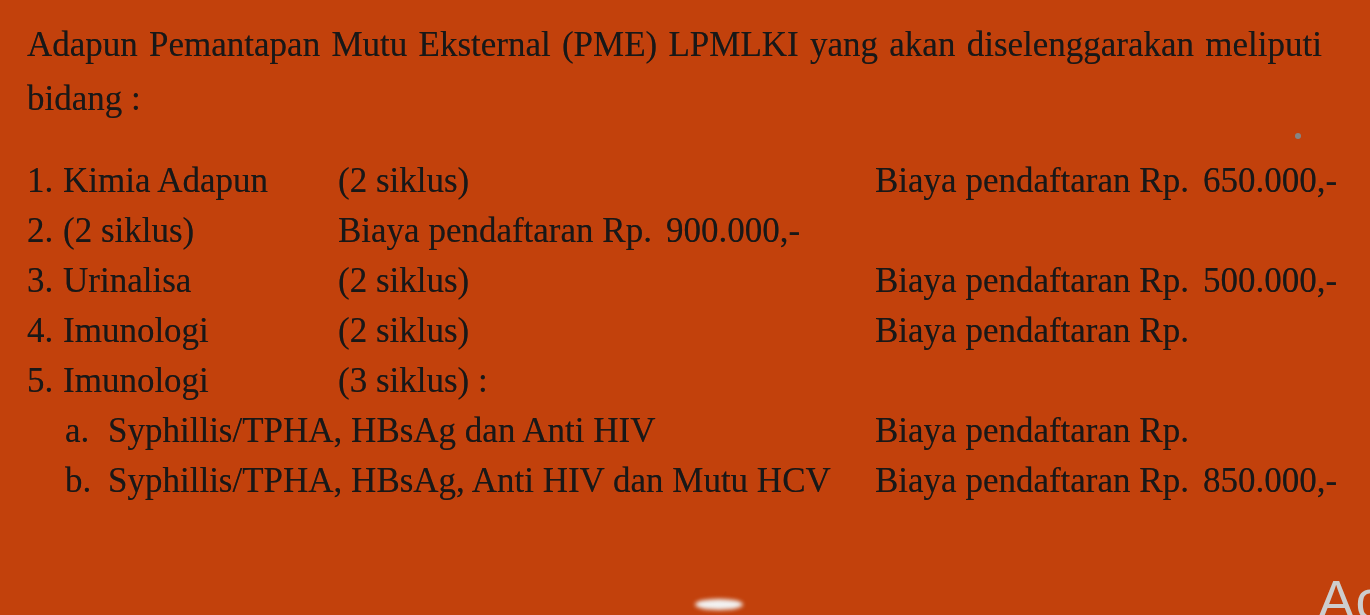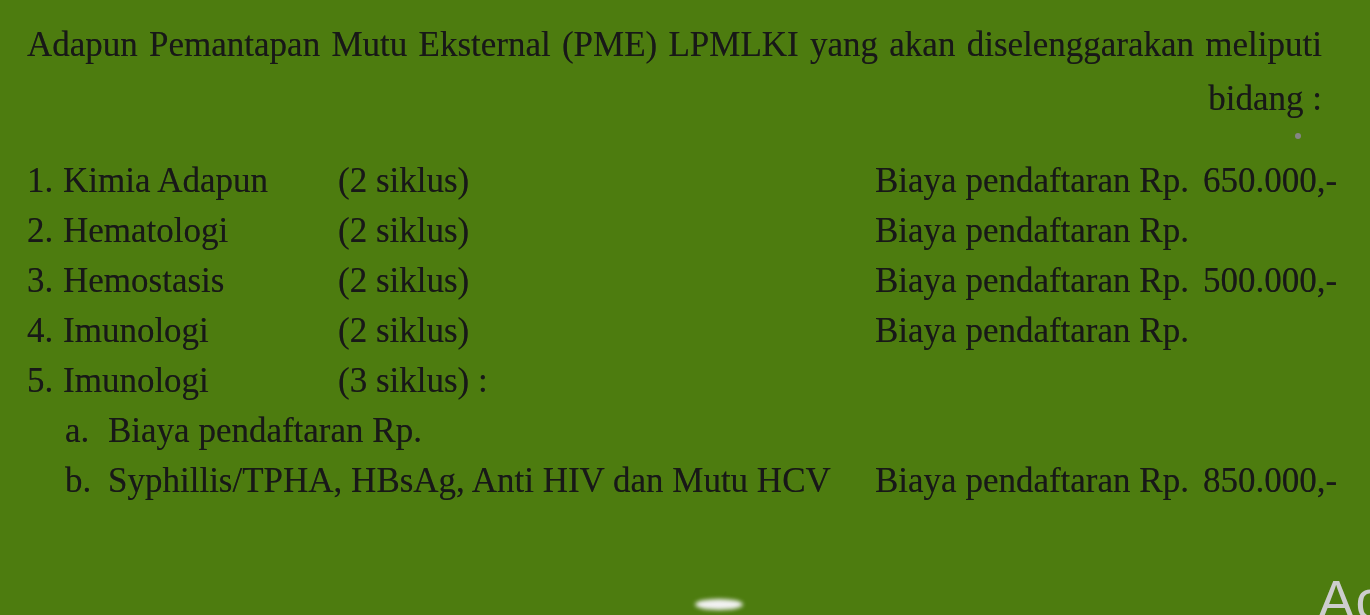--- a/index.html
+++ b/index.html
@@ -1,37 +1,37 @@
 <!DOCTYPE html>
 <html><head>
 <meta charset="utf-8">
 <style>
   html,body{margin:0;padding:0;background:#ffffff;}
   .page{
     position:relative;
     width:1370px;height:615px;
-    background:#4d7c0f;
+    background:#c2410c;
     overflow:hidden;
     font-family:"Liberation Serif","DejaVu Serif",serif;
     color:#181818;
     -webkit-font-smoothing:antialiased;
   }
   .ink{ text-shadow:0 0 .5px rgba(20,20,20,.55); }
 
   
   .intro{
     position:absolute;left:27px;top:18px;width:1295px;
     font-size:35px;line-height:54px;
   }
   .intro-line1{
     text-align:justify;
     text-align-last:justify;
     white-space:normal;
   }
-  .intro-line2{ text-align:right; }
+  .intro-line2{ text-align:left; }
 
   
   .fee-list{
     position:absolute;left:0;top:156px;width:1370px;
     font-size:35px;line-height:50px;
   }
   .row{
     display:grid;
     grid-template-columns:36px 275px 537px auto;
     padding-left:27px;
@@ -80,30 +80,30 @@
       <span>Kimia Adapun</span>
       <span>(2 siklus)</span>
       <span class="fee-cell">
         <span>Biaya pendaftaran Rp.</span>
         <span class="fee-amount">650.000,-</span>
       </span>
     </div>
 
     <div class="row">
       <span>2.</span>
-      <span>Hematologi</span>
       <span>(2 siklus)</span>
       <span class="fee-cell">
         <span>Biaya pendaftaran Rp.</span>
+        <span class="fee-amount">900.000,-</span>
       </span>
     </div>
 
     <div class="row">
       <span>3.</span>
-      <span>Hemostasis</span>
+      <span>Urinalisa</span>
       <span>(2 siklus)</span>
       <span class="fee-cell">
         <span>Biaya pendaftaran Rp.</span>
         <span class="fee-amount">500.000,-</span>
       </span>
     </div>
 
     <div class="row">
       <span>4.</span>
       <span>Imunologi</span>
@@ -118,20 +118,21 @@
       <span>Imunologi</span>
       <span>(3 siklus) :</span>
       <span class="fee-cell">
         <span></span>
         <span class="fee-amount"></span>
       </span>
     </div>
 
     <div class="subrow">
       <span>a.</span>
+      <span>Syphillis/TPHA, HBsAg dan Anti HIV</span>
       <span class="fee-cell">
         <span>Biaya pendaftaran Rp.</span>
       </span>
     </div>
 
     <div class="subrow">
       <span>b.</span>
       <span>Syphillis/TPHA, HBsAg, Anti HIV dan Mutu HCV</span>
       <span class="fee-cell">
         <span>Biaya pendaftaran Rp.</span>

